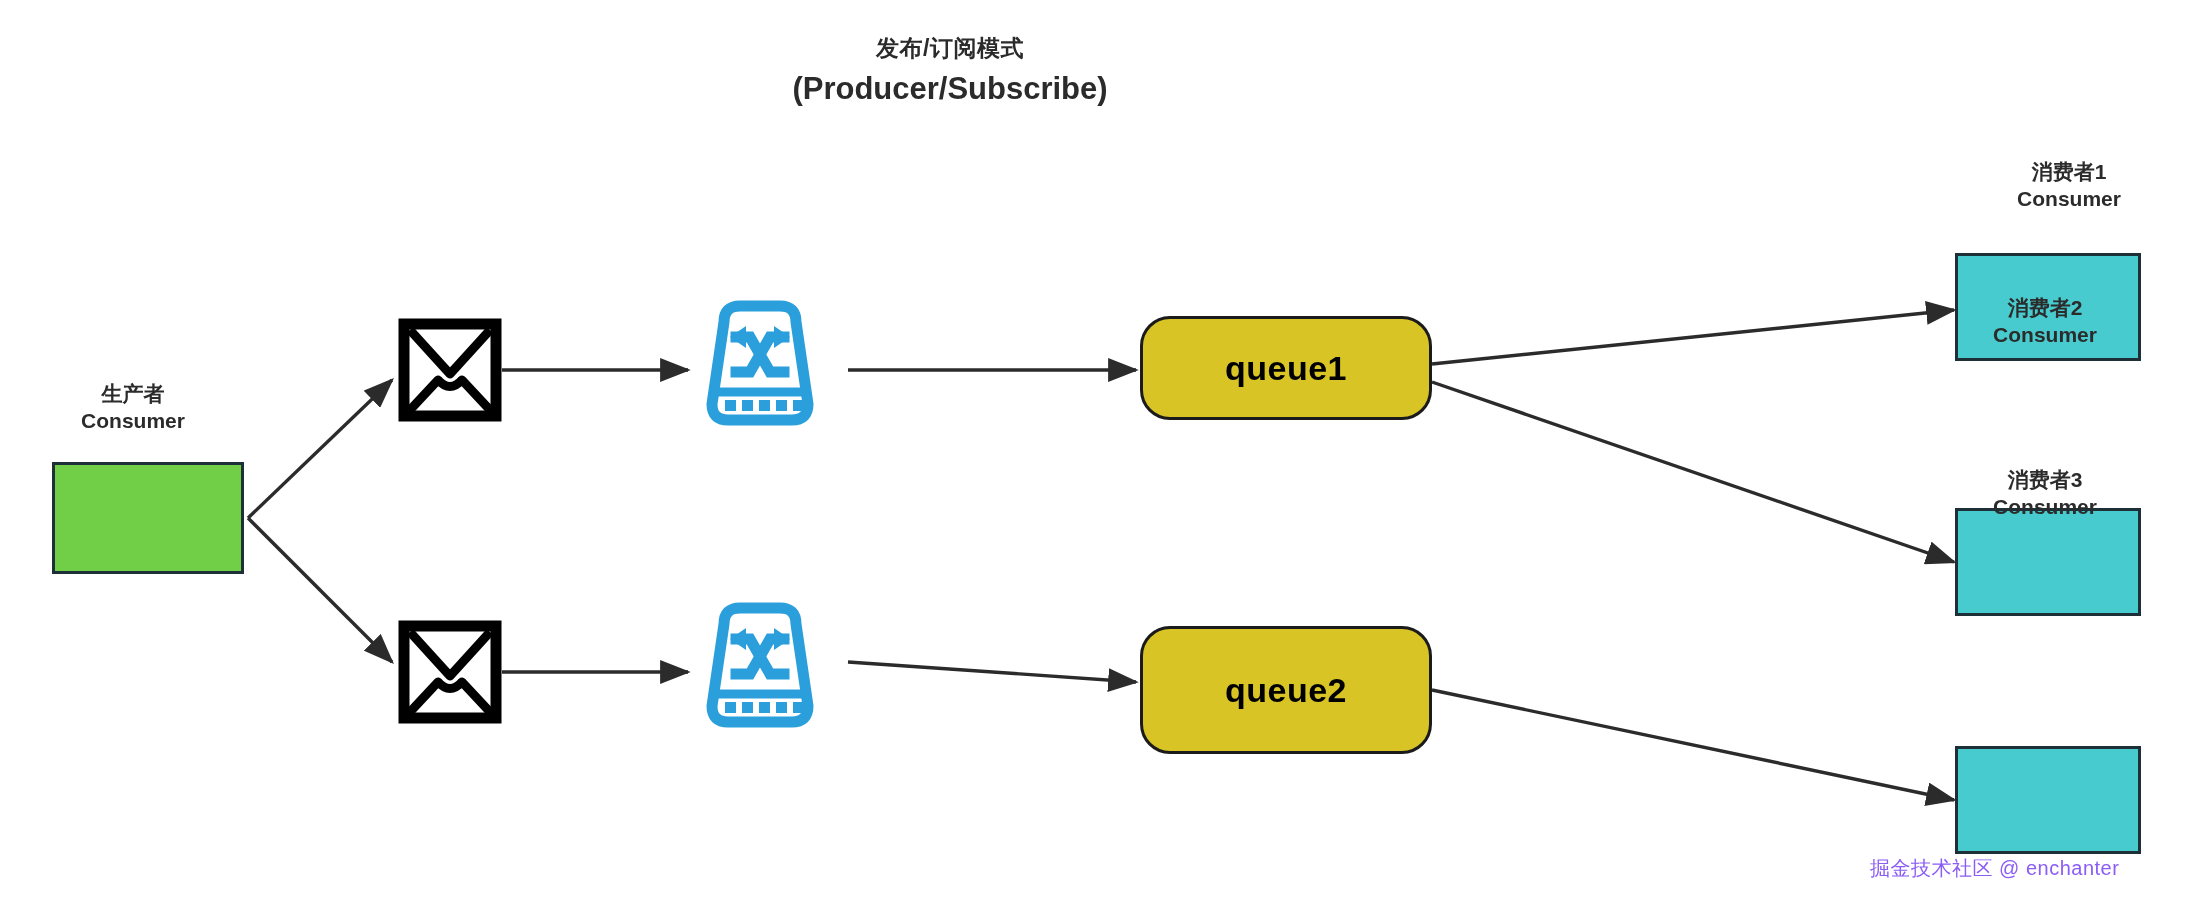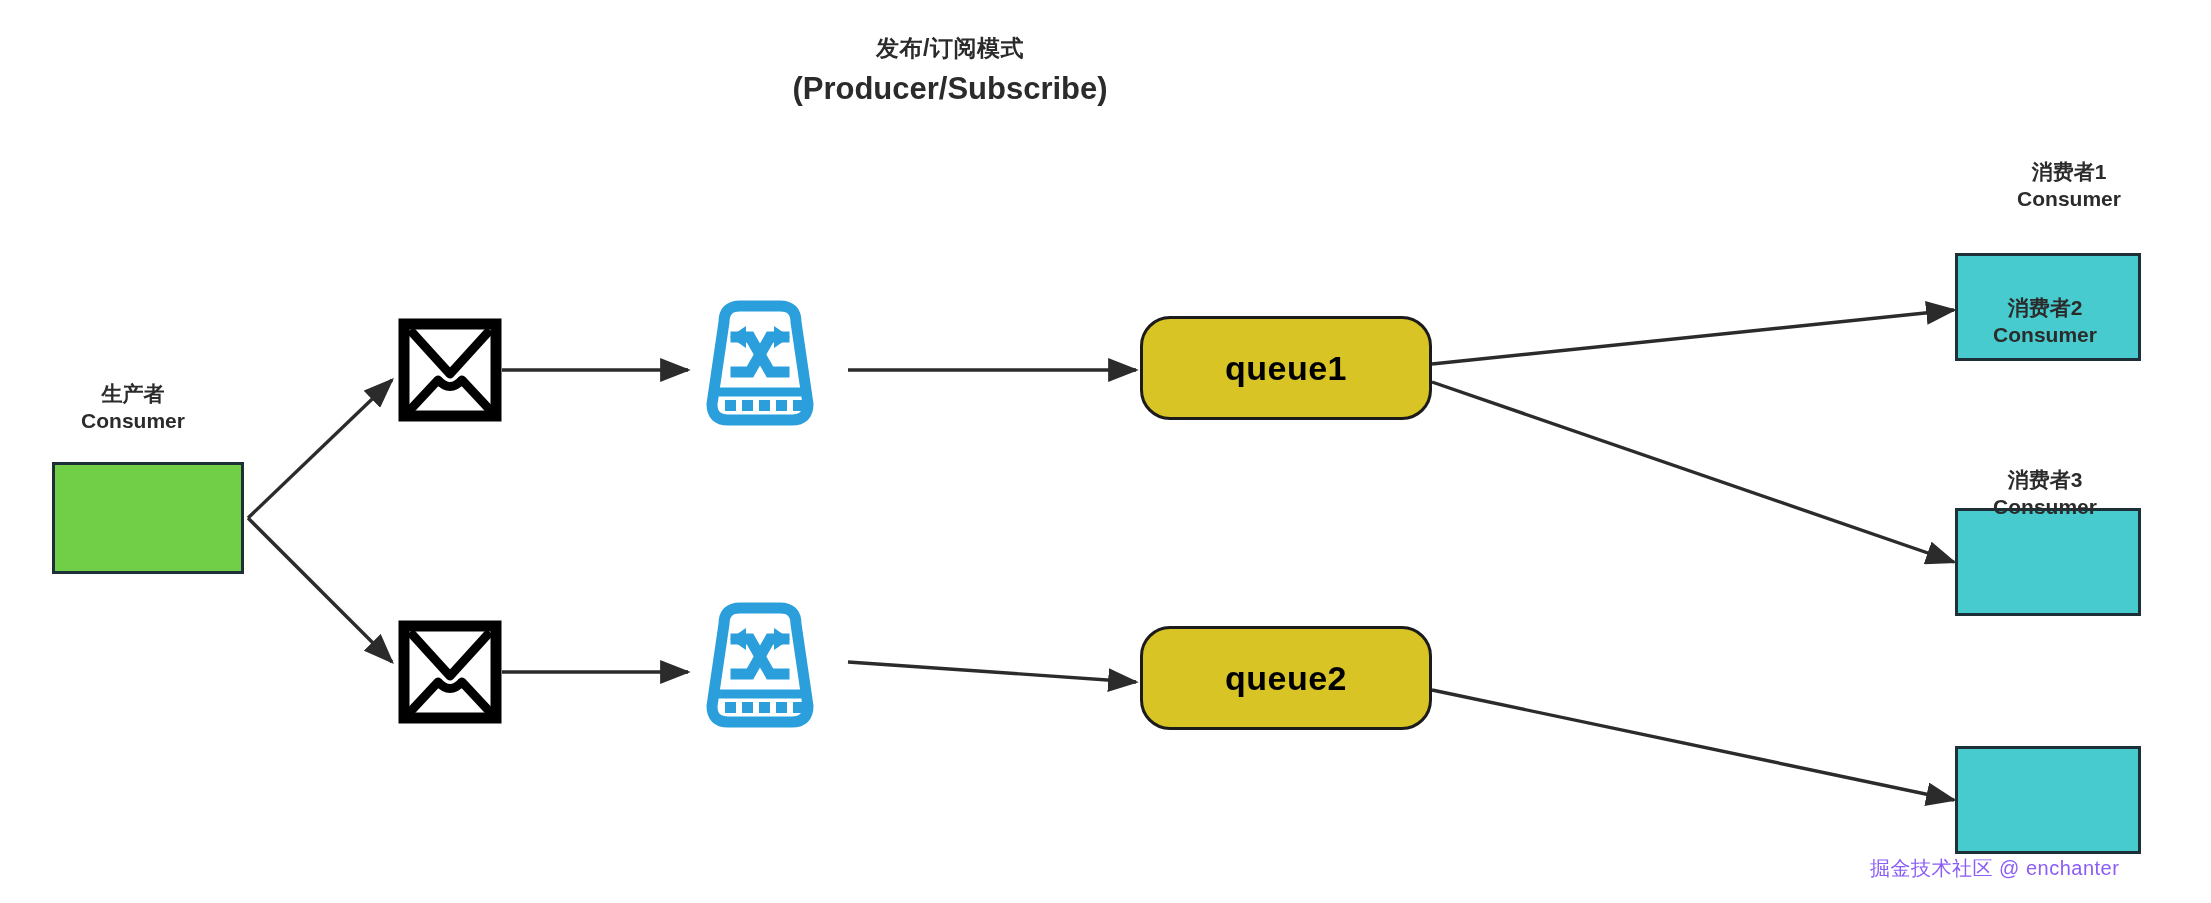--- a/index.html
+++ b/index.html
@@ -200,21 +200,21 @@
       <g fill="#2B9FDB">
         <polygon points="46,45 62,34 62,56"></polygon>
         <polygon points="106,45 90,34 90,56"></polygon>
       </g>
     </svg>
   </div>
 
   <div class="queue-node" style="left:1140px; top:316px; width:292px; height:104px;">
     <span>queue1</span>
   </div>
-  <div class="queue-node" style="left:1140px; top:626px; width:292px; height:104px;">
+  <div class="queue-node" style="left:1140px; top:626px; width:292px; height:128px;">
     <span>queue2</span>
   </div>
 
   <div class="node-label" style="left:1954px; top:158px; width:230px;">
     <div class="lbl-cn">消费者1</div>
     <div class="lbl-en">Consumer</div>
   </div>
   <div class="rect-node consumer-box" style="left:1955px; top:253px; width:186px; height:108px;"></div>
 
   <div class="node-label" style="left:1930px; top:294px; width:230px;">

